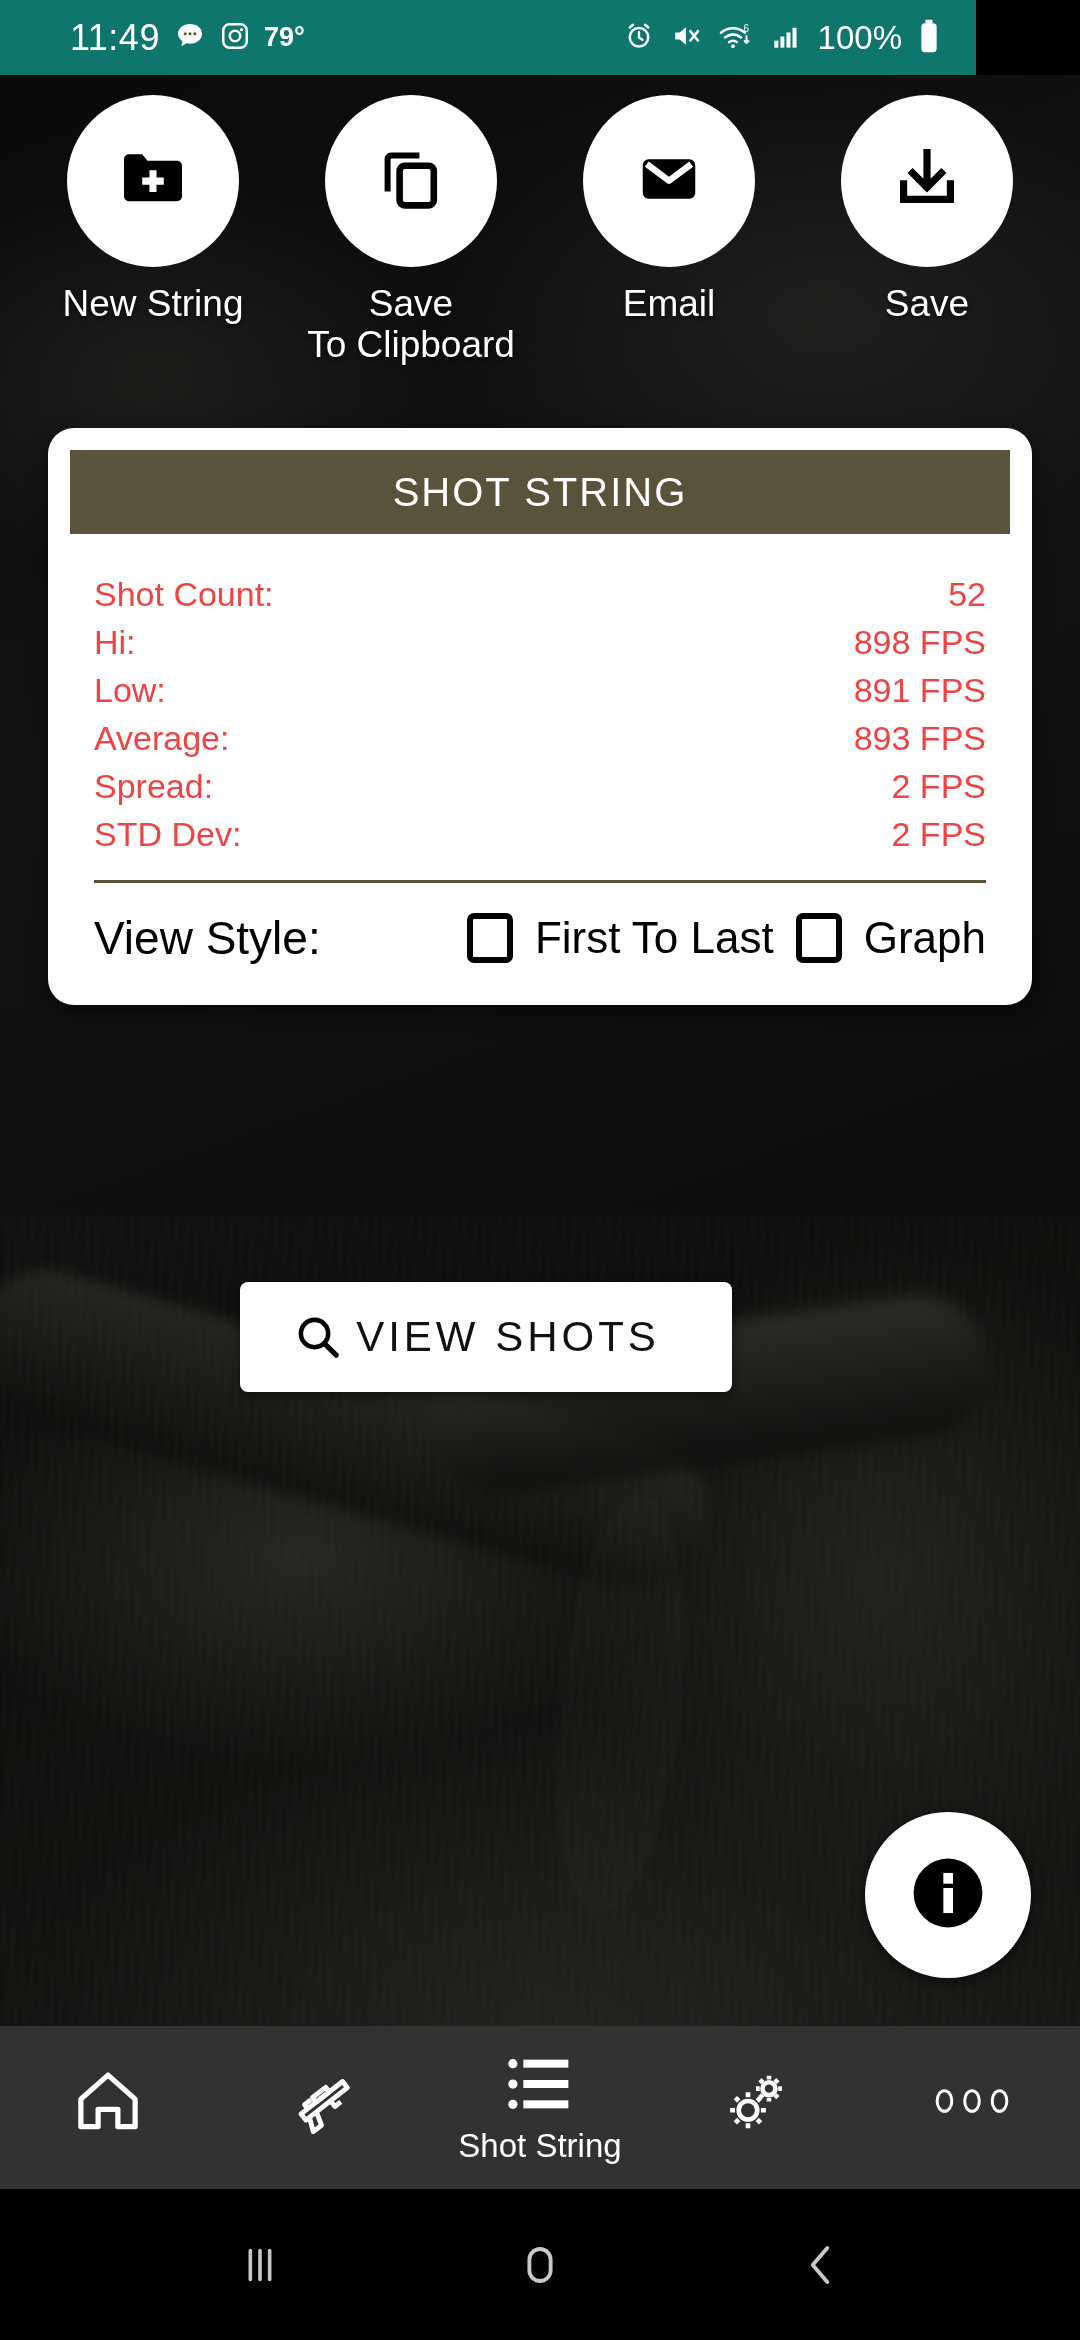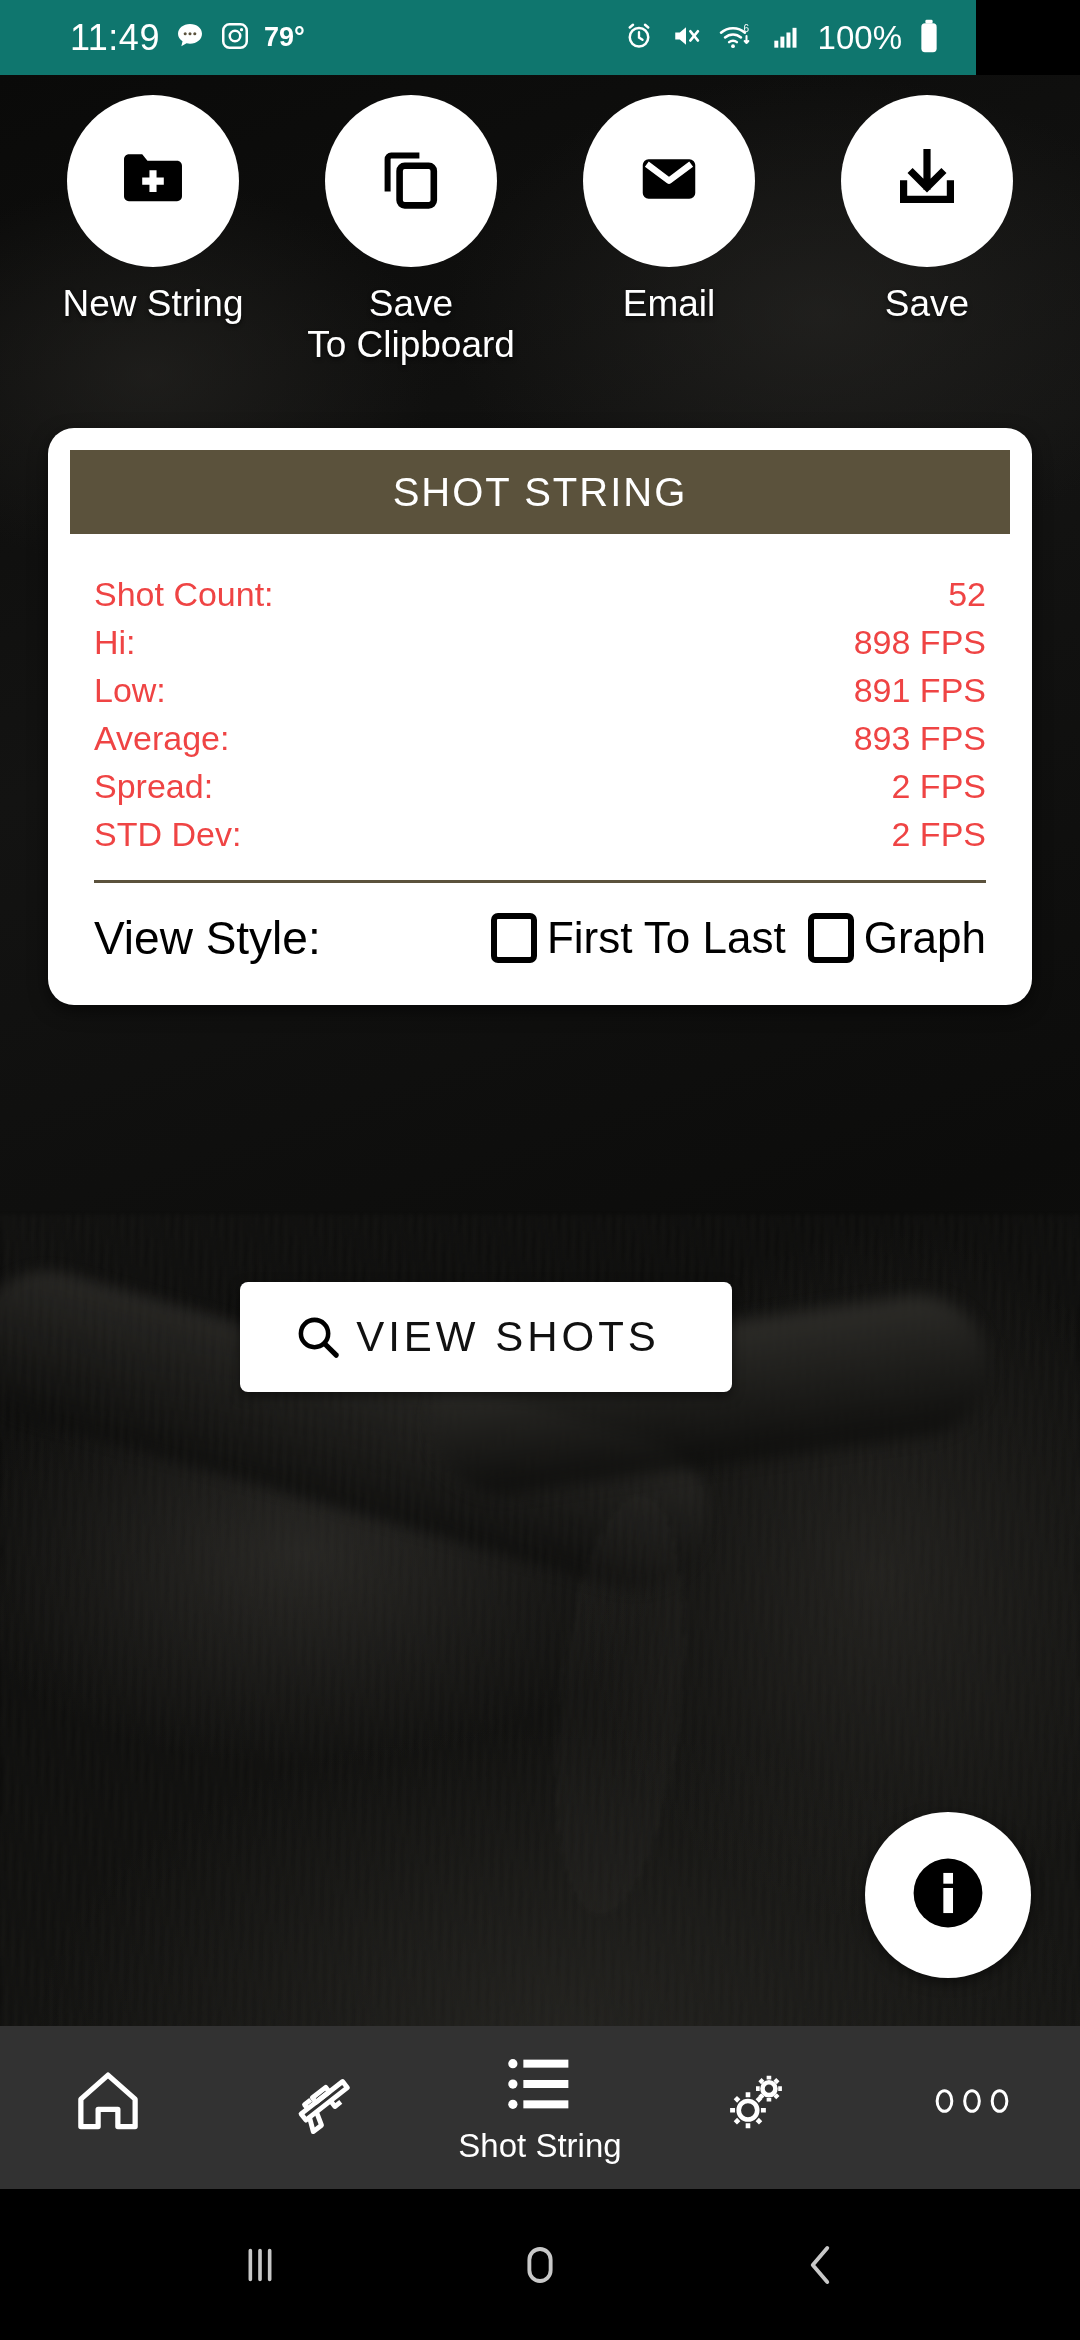--- a/index.html
+++ b/index.html
@@ -118,21 +118,21 @@
   #divider {
     height:3px; background:#5B523C; margin:22px 24px 0 24px;
   }
   #viewstyle {
     display:flex; align-items:center;
     padding:28px 24px 40px 24px;
     font-size:46px; color:#000;
   }
   #viewstyle-label { flex:0 0 auto; }
   .vs-options { margin-left:auto; display:flex; align-items:center; gap:22px; }
-  .vs-opt { display:flex; align-items:center; gap:10px; }
+  .vs-opt { display:flex; align-items:center; gap:22px; }
   .checkbox {
     width:46px; height:50px; border:6px solid #000; border-radius:7px;
     background:#fff; flex:0 0 auto;
   }
   .vs-text { font-size:44px; color:#000; white-space:nowrap; }
 
   
   #view-shots {
     position:absolute; left:240px; top:1270px; width:492px; height:110px;
     background:#fff; border-radius:8px;

